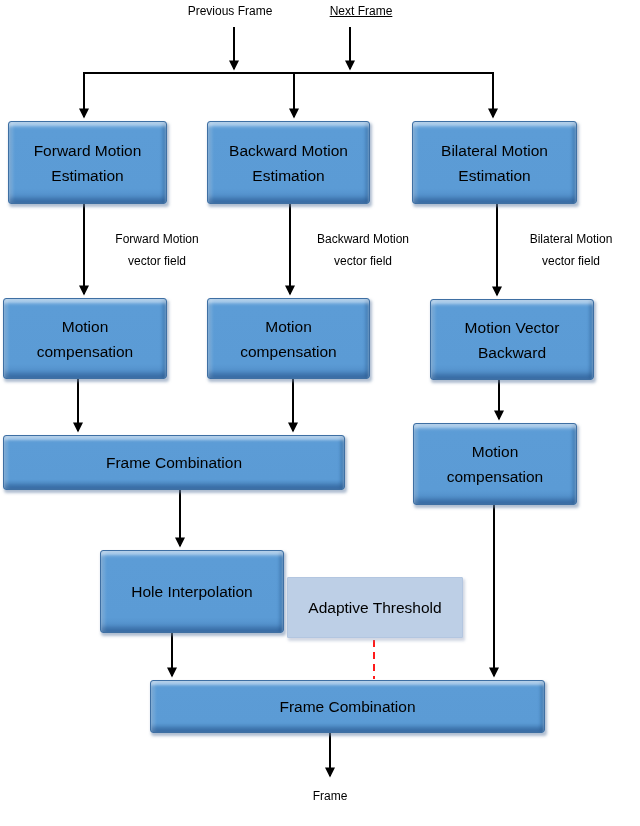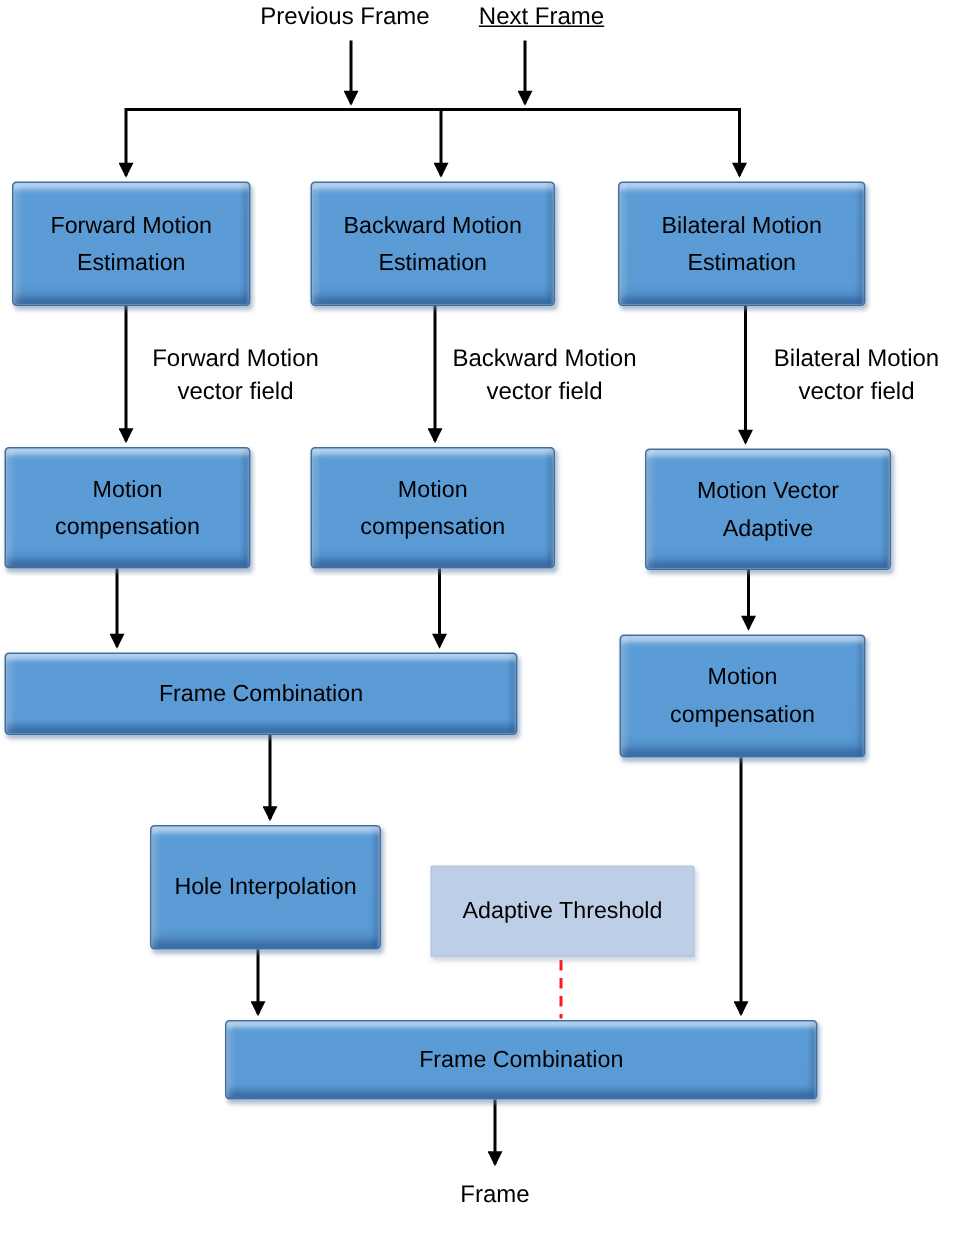--- a/index.html
+++ b/index.html
@@ -51,21 +51,21 @@
   .box .bl { display: block; }
   .box.flat {
     background: #bdcfe6;
     border: 1px solid #b3c6e0;
     border-radius: 1px;
     box-shadow: 1.5px 2.5px 3px rgba(140,155,185,0.4);
   }
   .txt {
     position: absolute;
     text-align: center;
-    font-size: 16px;
+    font-size: 12px;
     line-height: 21.5px;
   }
   .txt .tl { display: block; }
 </style>
 </head>
 <body>
 
 <div class="canvas">
 
   <svg class="connectors">
@@ -130,32 +130,32 @@
   <div class="box" style="left:3px;top:298px;width:164px;height:81px;">
     <span class="bl">Motion</span>
     <span class="bl">compensation</span>
   </div>
   <div class="box" style="left:207px;top:298px;width:163px;height:81px;">
     <span class="bl">Motion</span>
     <span class="bl">compensation</span>
   </div>
   <div class="box" style="left:412px;top:299px;width:164px;height:81px;margin-left:18px;">
     <span class="bl">Motion Vector</span>
-    <span class="bl">Adaptive</span>
+    <span class="bl">Backward</span>
   </div>
 
   <div class="box" style="left:3px;top:435px;width:342px;height:55px;">
     <span class="bl">Frame Combination</span>
   </div>
   <div class="box" style="left:413px;top:423px;width:164px;height:82px;">
     <span class="bl">Motion</span>
     <span class="bl">compensation</span>
   </div>
 
-  <div class="box" style="left:100px;top:550px;width:154px;height:83px;">
+  <div class="box" style="left:100px;top:550px;width:184px;height:83px;">
     <span class="bl">Hole Interpolation</span>
   </div>
   <div class="box flat" style="left:287px;top:577px;width:176px;height:61px;">
     <span class="bl">Adaptive Threshold</span>
   </div>
 
   <div class="box" style="left:150px;top:680px;width:395px;height:53px;">
     <span class="bl">Frame Combination</span>
   </div>
 

